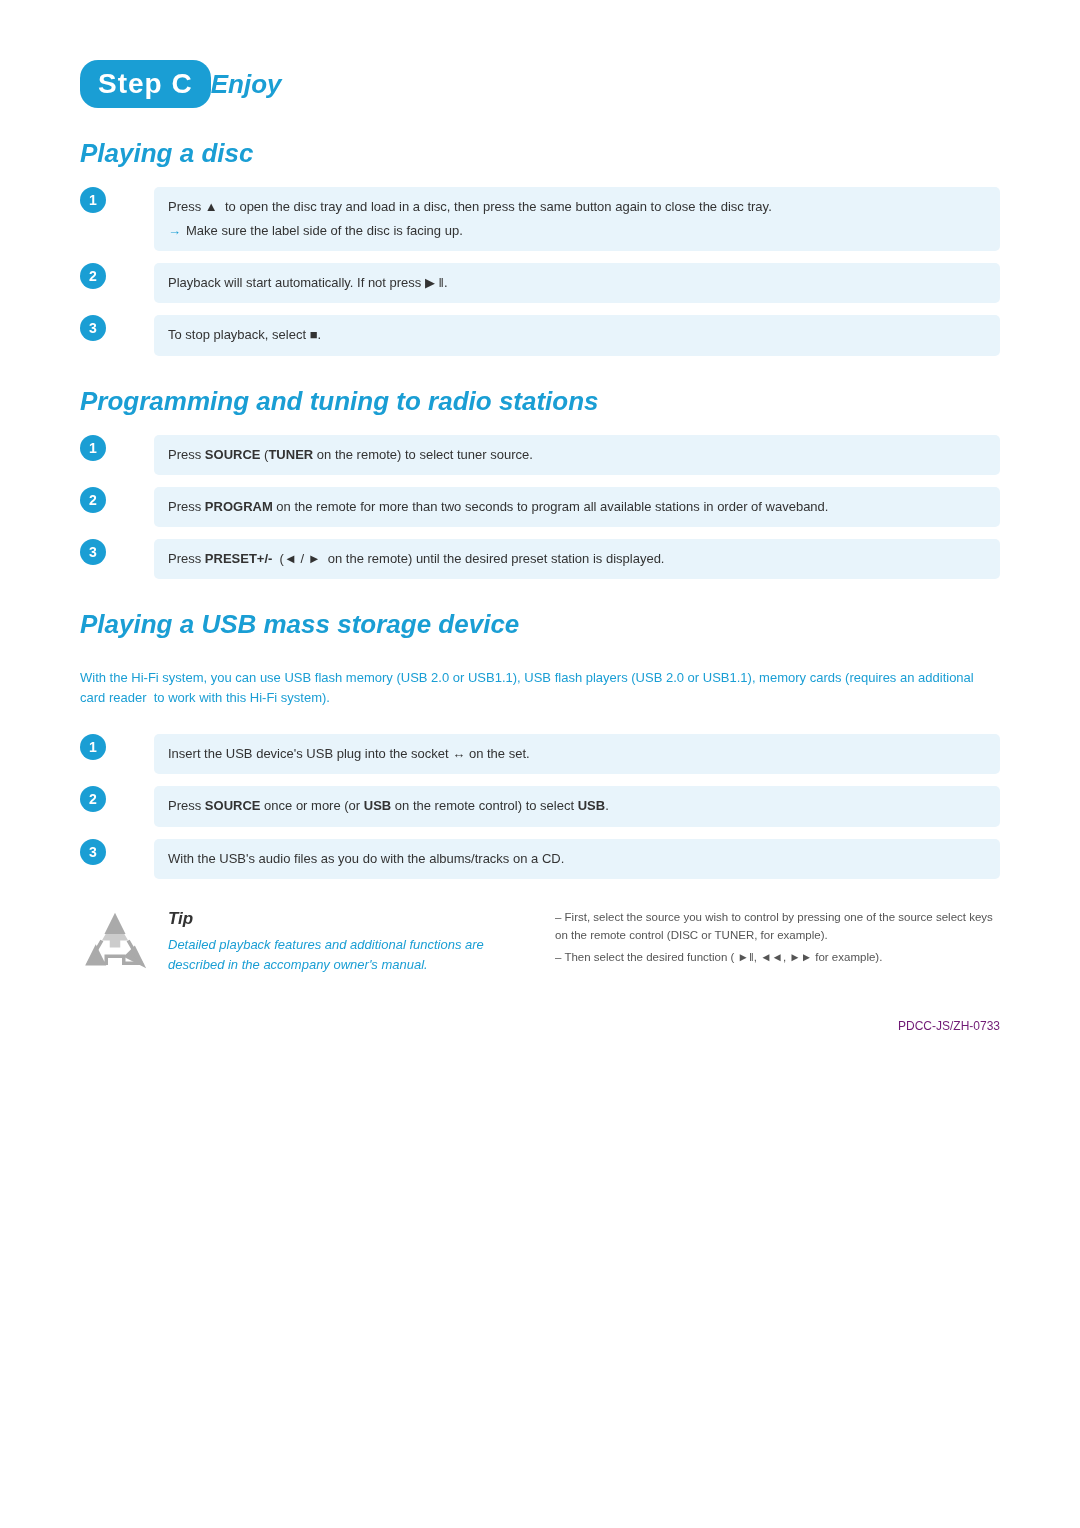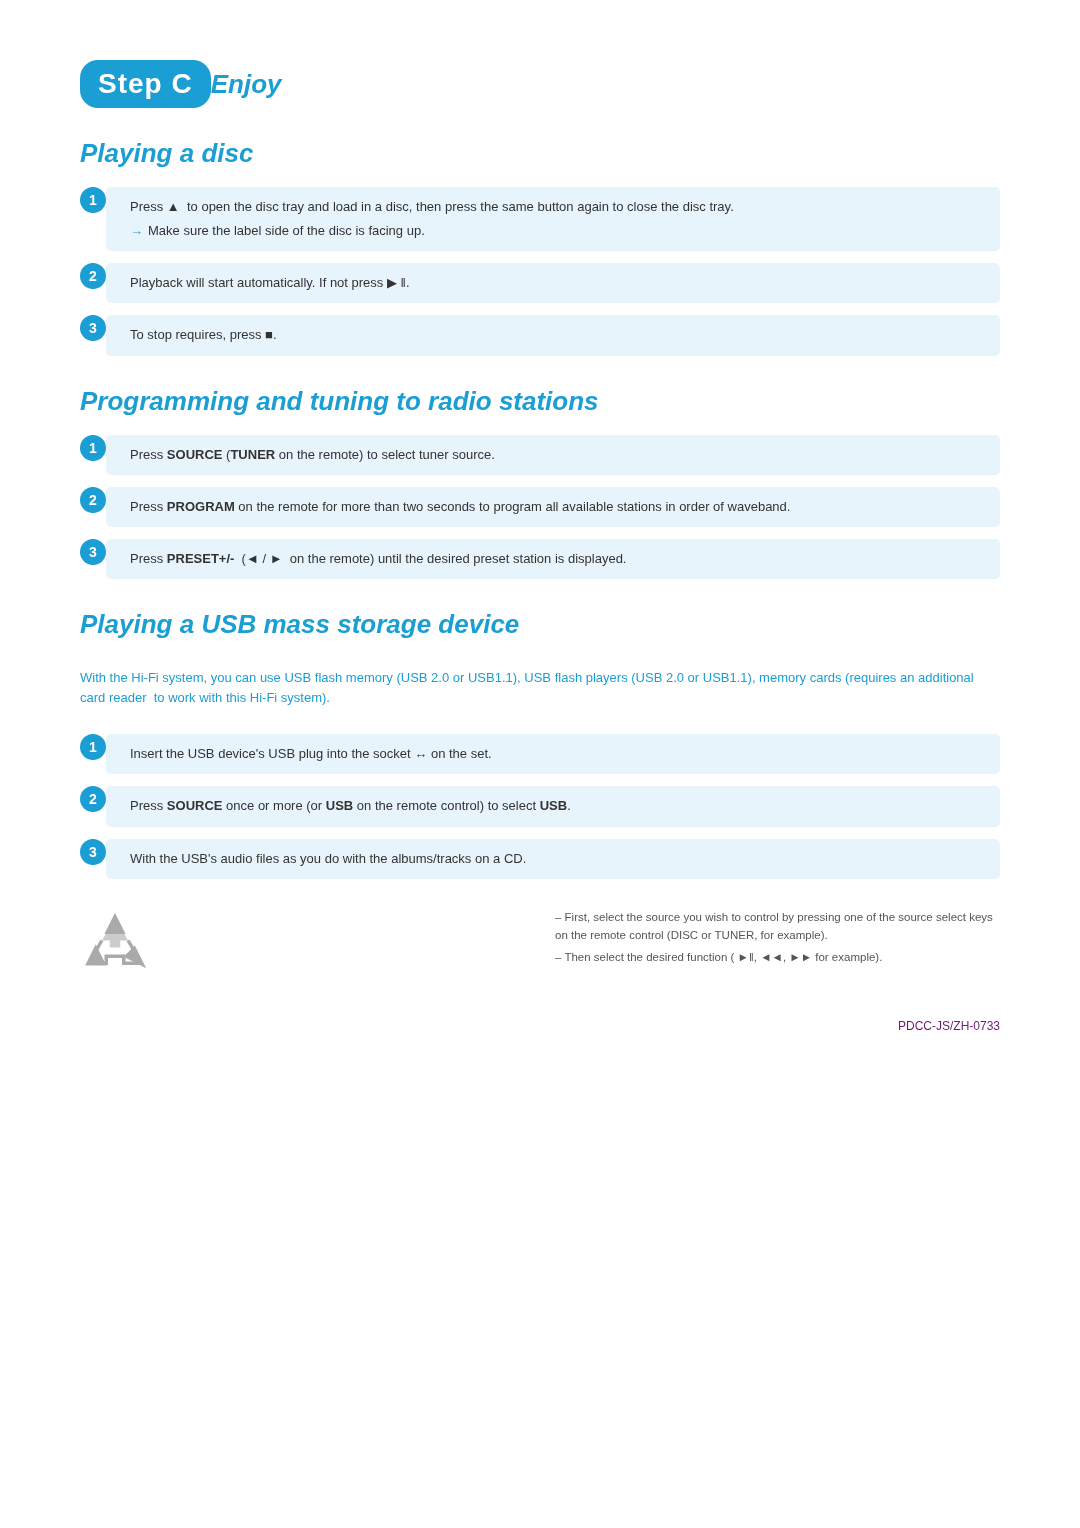--- a/index.html
+++ b/index.html
@@ -70,25 +70,26 @@
       display: flex;
       flex-direction: column;
       align-items: center;
       margin-right: 0;
       padding-top: 0;
     }
     .content-col {
       flex: 1;
       background: #e8f4fb;
       border-radius: 5px;
-      padding: 10px 24px;
+      padding: 10px 14px;
       font-size: 13px;
       color: #333;
       line-height: 1.55;
       min-height: 40px;
+      margin-left: 48px;
     }
 
     b, strong { font-weight: bold; }
 
     .arrow-bullet {
       display: flex;
       align-items: flex-start;
       margin-top: 4px;
     }
     .arrow-bullet::before {
@@ -198,21 +199,21 @@
     <div class="content-col">
       Playback will start automatically. If not press ▶ ‖.
     </div>
   </div>
 
   <div class="num-content-row">
     <div class="num-col">
       <div class="step-num">3</div>
     </div>
     <div class="content-col">
-      To stop requires, press ■.
+      To stop playback, select ■.
     </div>
   </div>
 </div>
 
 <div class="section">
   <div class="section-title">Programming and tuning to radio stations</div>
 
   <div class="num-content-row">
     <div class="num-col">
       <div class="step-num">1</div>
@@ -286,20 +287,24 @@
         <g fill="none" stroke="#aaa" stroke-width="5">
 
           <path d="M40 10 L55 36 L46 36 L46 44 L34 44 L34 36 L25 36 Z" fill="#ccc" stroke="none"></path>
           <path d="M25 36 L10 62 L30 62 L30 54 L50 54 L50 62 L70 62 L55 36" fill="none" stroke="#aaa" stroke-width="4"></path>
 
           <polygon points="40,10 48,26 32,26" fill="#aaa"></polygon>
           <polygon points="10,62 18,46 26,62" fill="#aaa"></polygon>
           <polygon points="70,62 54,54 62,46" fill="#aaa"></polygon>
         </g>
       </svg>
+      <div>
+        <div class="tip-title">Tip</div>
+        <div class="tip-text">Detailed playback features and additional functions are described in the accompany owner's manual.</div>
+      </div>
     </div>
   </div>
   <div class="tip-right">
     <p>–  First, select the source you wish to control by pressing one of the source select keys on the remote control (DISC or TUNER, for example).</p>
     <p>–  Then select the desired function ( ►‖, ◄◄,  ►► for example).</p>
   </div>
 </div>
 
 <div class="footer">
   <span>PDCC-JS/ZH-0733</span>

